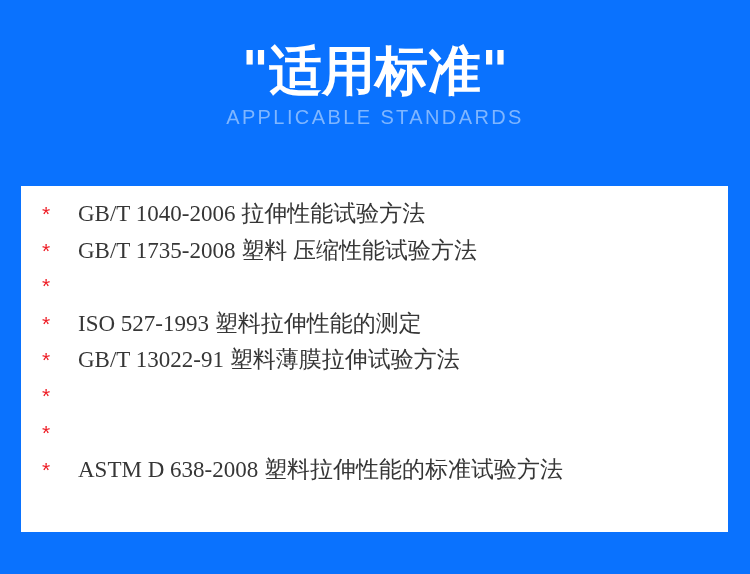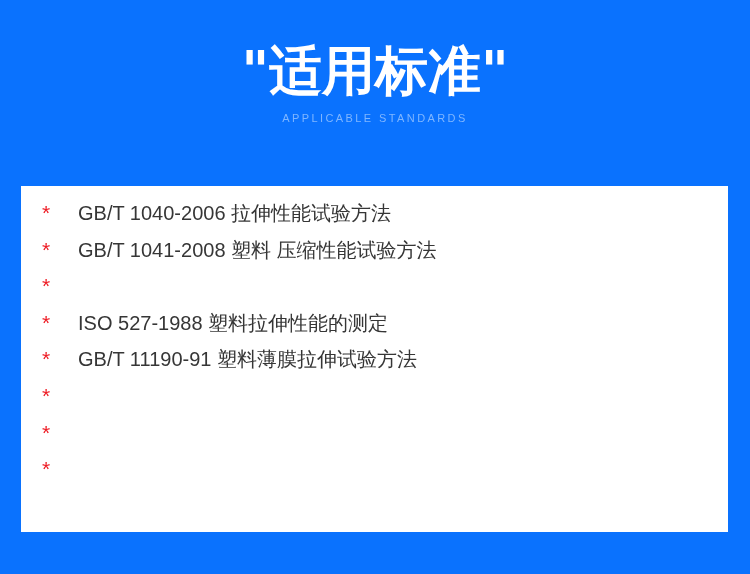--- a/index.html
+++ b/index.html
@@ -35,22 +35,22 @@
     font-size: 53px;
     line-height: 1.06;
     font-weight: 700;
     color: #ffffff;
     letter-spacing: 0px;
     white-space: nowrap;
     text-align: center;
     font-family: "DejaVu Sans", "Liberation Sans", sans-serif;
   }
   .subtitle {
-    margin-top: 13px;
-    font-size: 11px;
+    margin-top: 7px;
+    font-size: 20px;
     letter-spacing: 2.4px;
     color: #7fb6ff;
     font-weight: 400;
     white-space: nowrap;
     text-align: center;
     font-family: "Liberation Sans", sans-serif;
   }
   .panel {
     position: absolute;
     left: 21px;
@@ -80,62 +80,63 @@
     color: #ee1b24;
     font-size: 21px;
     line-height: 1;
     width: 36px;
     flex: 0 0 36px;
     text-align: left;
     font-family: "Liberation Sans", sans-serif;
   }
   .std-text {
     color: #363636;
-    font-size: 20px;
+    font-size: 23px;
     line-height: 1;
     white-space: nowrap;
-    font-family: Liberation Sans, sans-serif;
+    font-family: Liberation Serif, serif;
   }
 </style>
 </head>
 <body>
 
 <div class="banner">
 
   <div class="header">
     <div class="title">"适用标准"</div>
     <div class="subtitle">APPLICABLE STANDARDS</div>
   </div>
 
   <div class="panel">
     <ul class="std-list">
       <li class="std-item">
         <span class="bullet">*</span>
         <span class="std-text">GB/T 1040-2006 拉伸性能试验方法</span>
       </li>
       <li class="std-item">
         <span class="bullet">*</span>
-        <span class="std-text">GB/T 1041-2008 塑料 压缩性能试验方法</span>
+        <span class="std-text">GB/T 1735-2008 塑料 压缩性能试验方法</span>
       </li>
       <li class="std-item">
         <span class="bullet">*</span>
       </li>
       <li class="std-item">
         <span class="bullet">*</span>
-        <span class="std-text">ISO 527-1988 塑料拉伸性能的测定</span>
+        <span class="std-text">ISO 527-1993 塑料拉伸性能的测定</span>
       </li>
       <li class="std-item">
         <span class="bullet">*</span>
-        <span class="std-text">GB/T 11190-91 塑料薄膜拉伸试验方法</span>
+        <span class="std-text">GB/T 13022-91 塑料薄膜拉伸试验方法</span>
       </li>
       <li class="std-item">
         <span class="bullet">*</span>
       </li>
       <li class="std-item">
         <span class="bullet">*</span>
       </li>
       <li class="std-item">
         <span class="bullet">*</span>
+        <span class="std-text">ASTM D 638-2008 塑料拉伸性能的标准试验方法</span>
       </li>
     </ul>
   </div>
 
 </div>
 
 </body></html>

